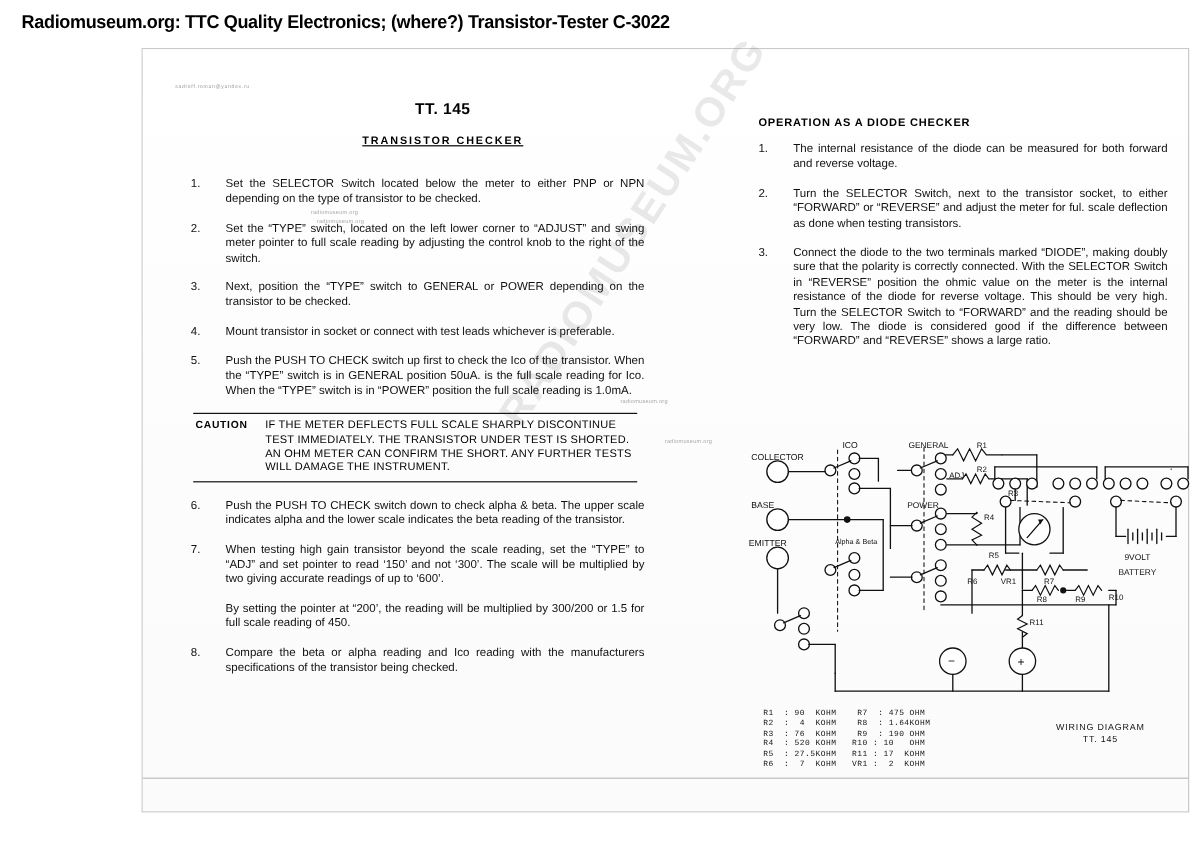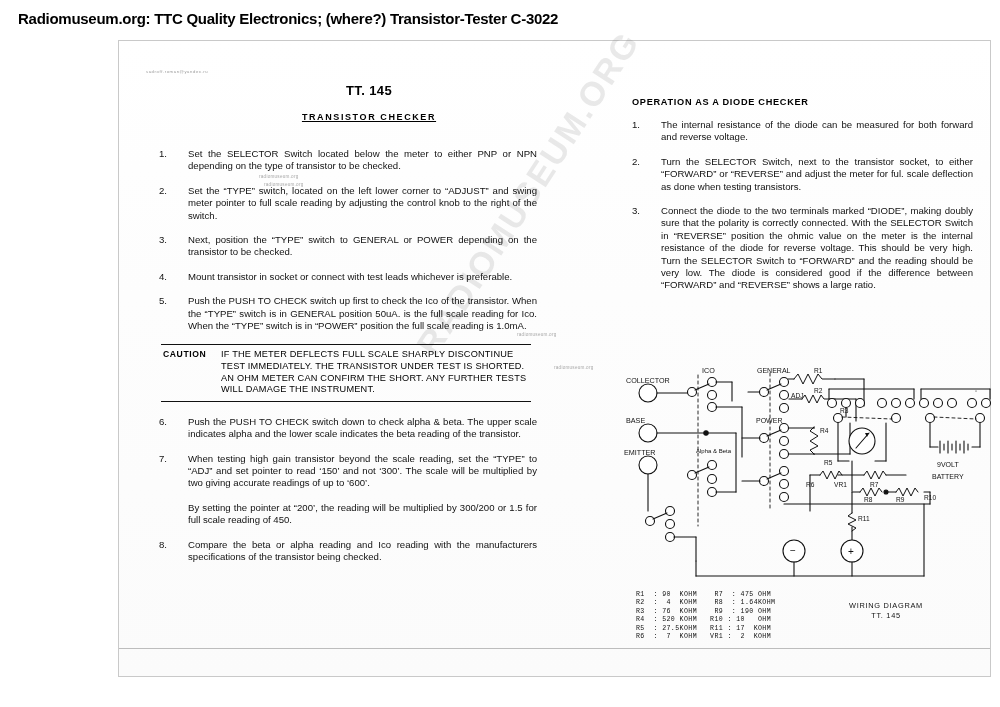--- a/index.html
+++ b/index.html
@@ -179,21 +179,21 @@
     left:12px; top:230px;
     font-family:"Liberation Mono", monospace;
     font-size:6.6px;
     line-height:8.4px;
     letter-spacing:0.4px;
     color:#111;
     white-space:pre;
   }
   #diagram-caption{
     position:absolute;
-    left:207px; top:240px;
+    left:238px; top:240px;
     font-size:7.4px;
     line-height:10px;
     letter-spacing:0.7px;
     color:#111;
     text-align:center;
     width:110px;
   }
 </style>
 </head>
 <body>

